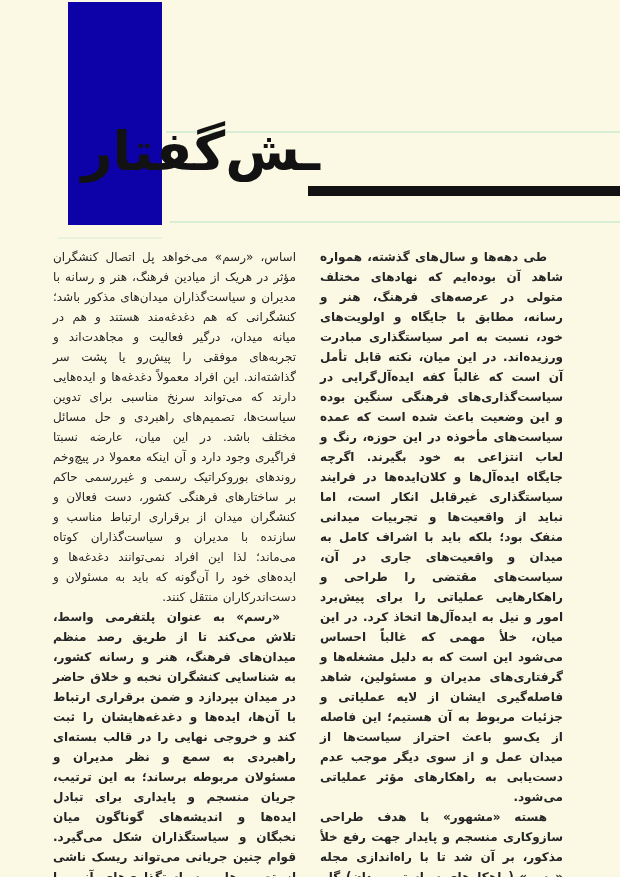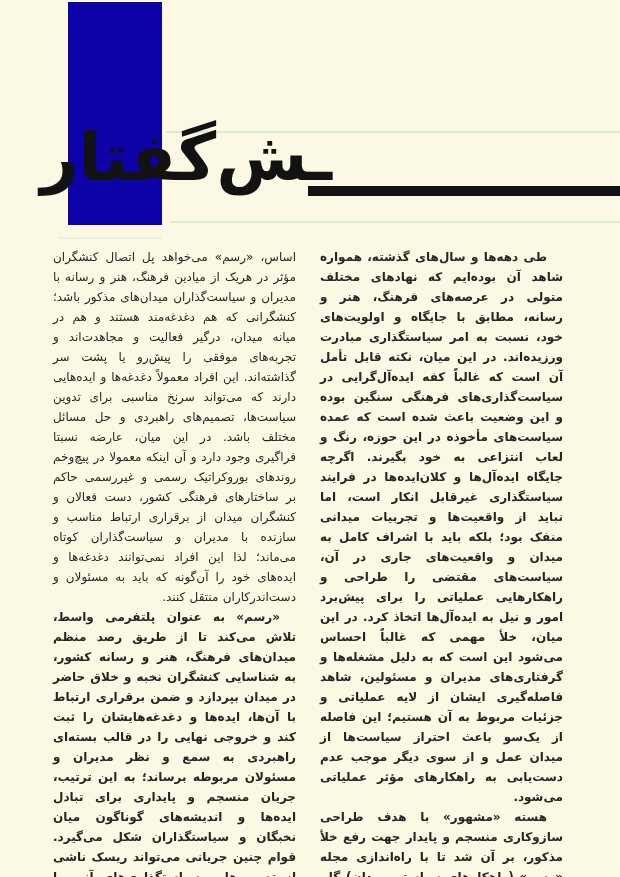--- a/index.html
+++ b/index.html
@@ -49,23 +49,23 @@
     position: absolute;
     top: 186px;
     right: 0;
     left: 308px;
     height: 10px;
     background: #121212;
   }
   .page-title {
     position: absolute;
     top: 122px;
-    right: 288px;
+    right: 300px;
     margin: 0;
-    font-size: 66px;
+    font-size: 54px;
     line-height: 1.1;
     font-weight: bold;
     color: #121212;
     letter-spacing: 0;
     white-space: nowrap;
   }
   .columns {
     position: absolute;
     top: 247px;
     right: 57px;

